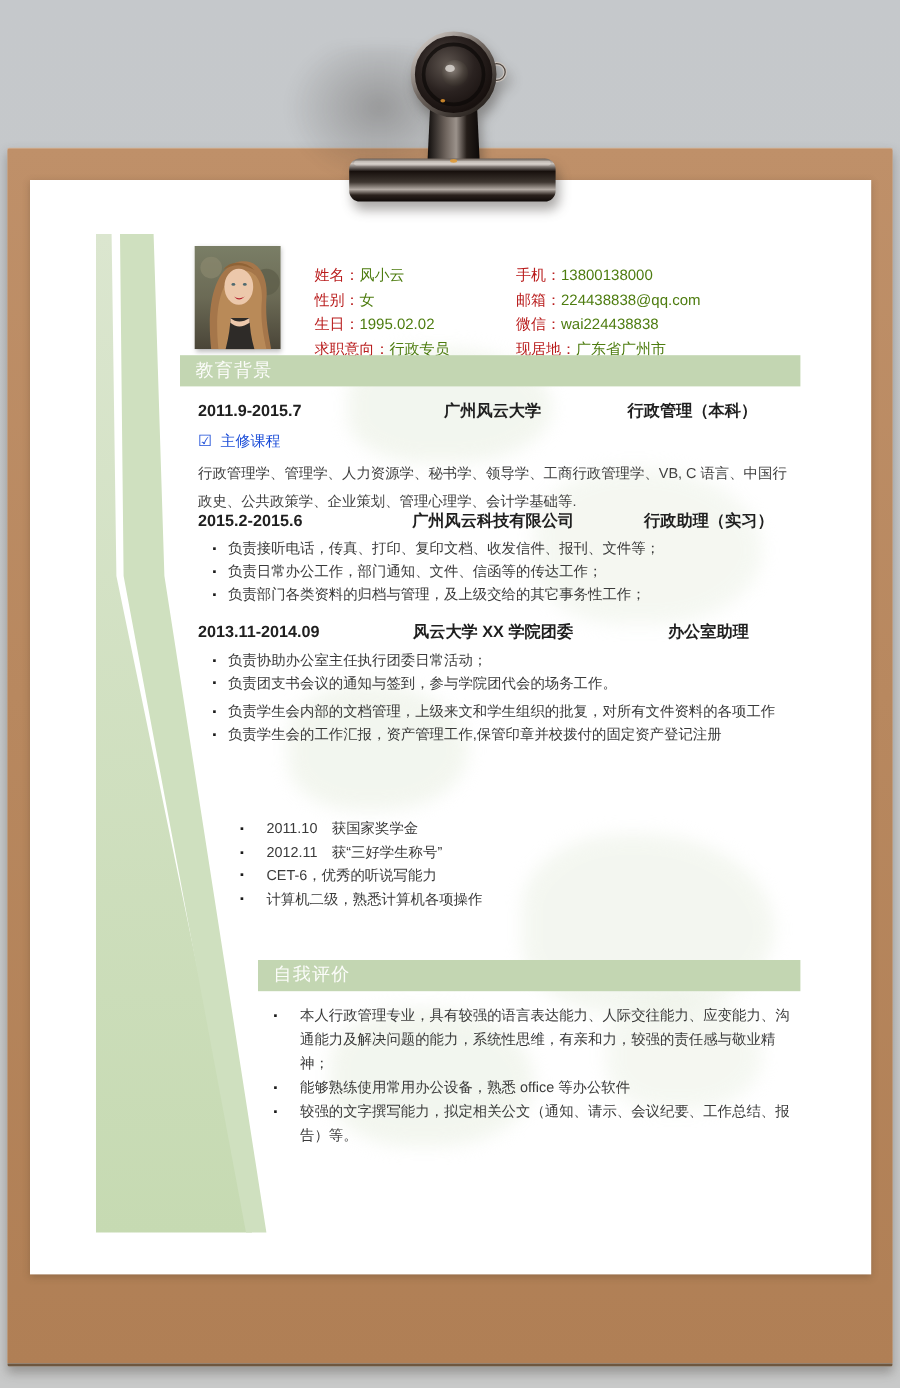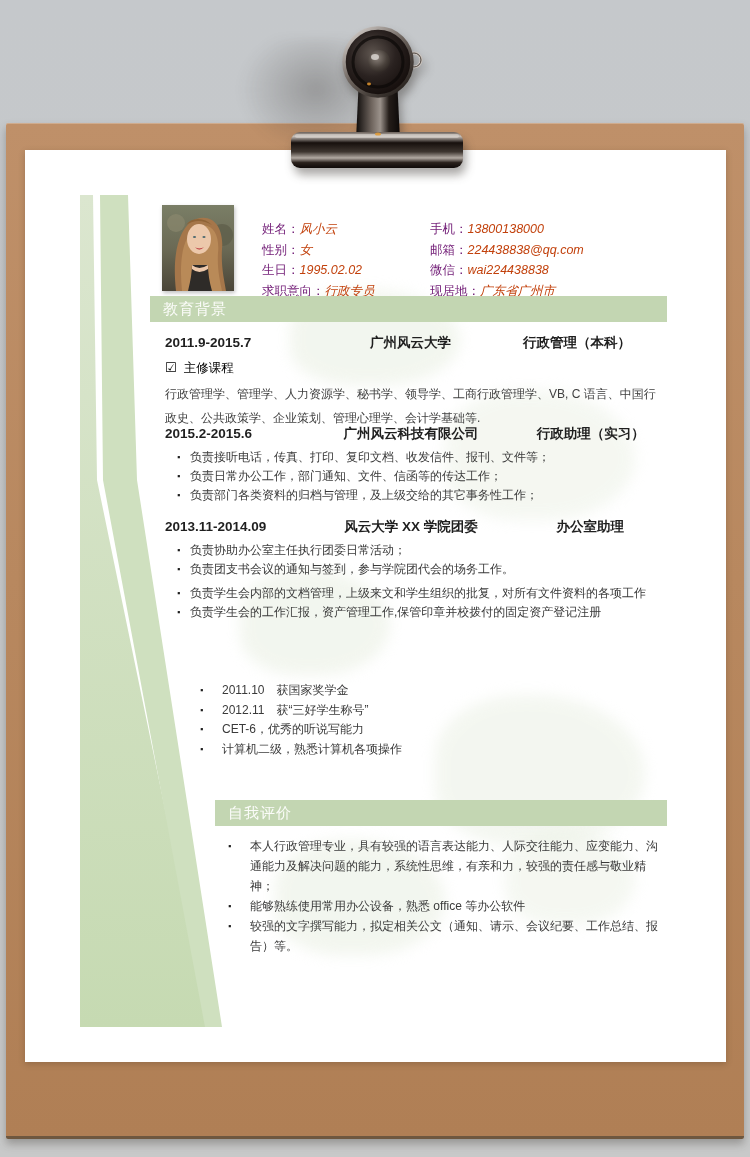--- a/index.html
+++ b/index.html
@@ -43,22 +43,22 @@
 
   .stripes { position: absolute; left: 0; top: 0; width: 701px; height: 912px; }
 
   
   .photo { position: absolute; left: 137px; top: 55px; width: 72px; height: 86px;
            box-shadow: 1px 2px 4px rgba(0,0,0,.25); }
   .info-col { position: absolute; top: 69px; font-size: 12.5px; color: #3c3c3c; }
   .info-left  { left: 237px; }
   .info-right { left: 405px; }
   .info-row { height: 20.5px; line-height: 20.5px; white-space: nowrap; }
-  .info-row .lbl { color: #701a75; text-align: right; }
-  .info-row .val { color: #c2410c; font-style: italic; }
+  .info-row .lbl { color: #b91c1c; text-align: right; }
+  .info-row .val { color: #4d7c0f; }
 
   
   .section { position: absolute; }
   .sec-edu    { left: 125px; top: 146px; width: 517px; }
   .sec-exp    { left: 125px; top: 262px; width: 517px; }
   .sec-awards { left: 163px; top: 522px; width: 479px; }
   .sec-eval   { left: 190px; top: 650px; width: 452px; }
 
   .band {
     height: 26px; line-height: 26px;
@@ -71,21 +71,21 @@
     display: flex; align-items: baseline;
     margin-top: 12px; padding-left: 15px; padding-right: 6px;
     font-weight: bold; font-size: 13.5px; color: #1f1f1f;
     white-space: nowrap;
     gap: 42px;
   }
   .title-row .t-date { width: 165px; }
   .title-row .t-org  { flex: 1; text-align: left; }
   .title-row .t-role { width: 170px; text-align: center; }
 
-  .check-row { margin-top: 8px; padding-left: 15px; font-size: 12.5px; color: #000000; }
+  .check-row { margin-top: 8px; padding-left: 15px; font-size: 12.5px; color: #1d4ed8; }
   .check-row .cb { font-size: 13px; margin-right: 7px; }
 
   .courses {
     margin-top: 5px; padding-left: 15px; width: 512px;
     font-size: 12px; line-height: 24px; color: #3f3f3f;
   }
 
   ul.blist { list-style: none; margin-top: 5px; }
   ul.blist li {
     display: flex; align-items: flex-start;

